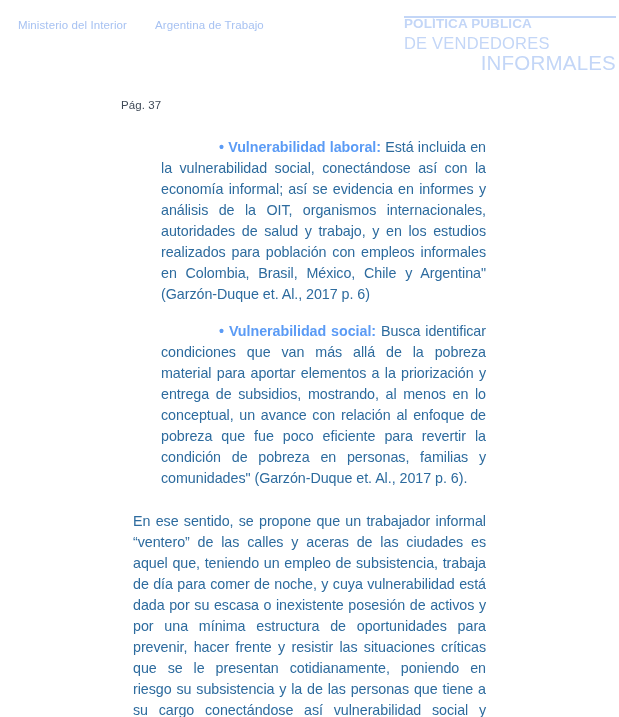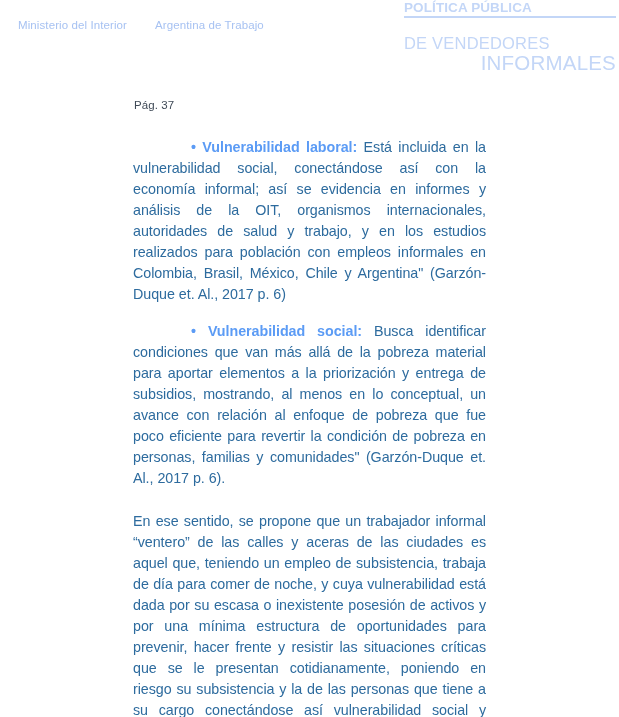--- a/index.html
+++ b/index.html
@@ -54,47 +54,48 @@
     letter-spacing: 0.4px;
     white-space: nowrap;
     display: block;
   }
   .brand-line-1 {
     font-size: 13.5px;
     line-height: 14px;
     font-weight: bold;
     letter-spacing: 0.1px;
     position: relative;
+    margin-top: 16px;
   }
   .brand-underline {
     position: absolute;
     left: 404px;
     top: 16px;
     width: 212px;
     height: 1.5px;
     background: #c3d6f7;
   }
   .brand-line-2 {
     font-size: 16.5px;
     line-height: 18px;
-    margin-top: 19px;
+    margin-top: 3px;
     letter-spacing: 0.2px;
   }
   .brand-line-3 {
     font-size: 20.5px;
     line-height: 22px;
     letter-spacing: 0.2px;
     text-align: right;
   }
 
   
   .page-number {
     position: absolute;
     top: 98px;
-    left: 134px;
+    left: 121px;
     font-family: "Liberation Sans", sans-serif;
     font-size: 11.5px;
     line-height: 14px;
     color: #3f4a57;
     letter-spacing: 0.1px;
   }
 
   
   .content-column {
     position: absolute;
@@ -111,20 +112,21 @@
     text-align: justify;
     text-justify: inter-word;
     margin: 0;
     letter-spacing: -0.05px;
     word-spacing: 0px;
     -webkit-hyphens: none;
     hyphens: none;
   }
   .body-paragraph.indented {
     text-indent: 58px;
+    margin-left: 28px;
   }
   .paragraph-gap {
     height: 16px;
   }
   .paragraph-gap-large {
     height: 22px;
   }
 
   .lead-in {
     color: #5b9bf5;

